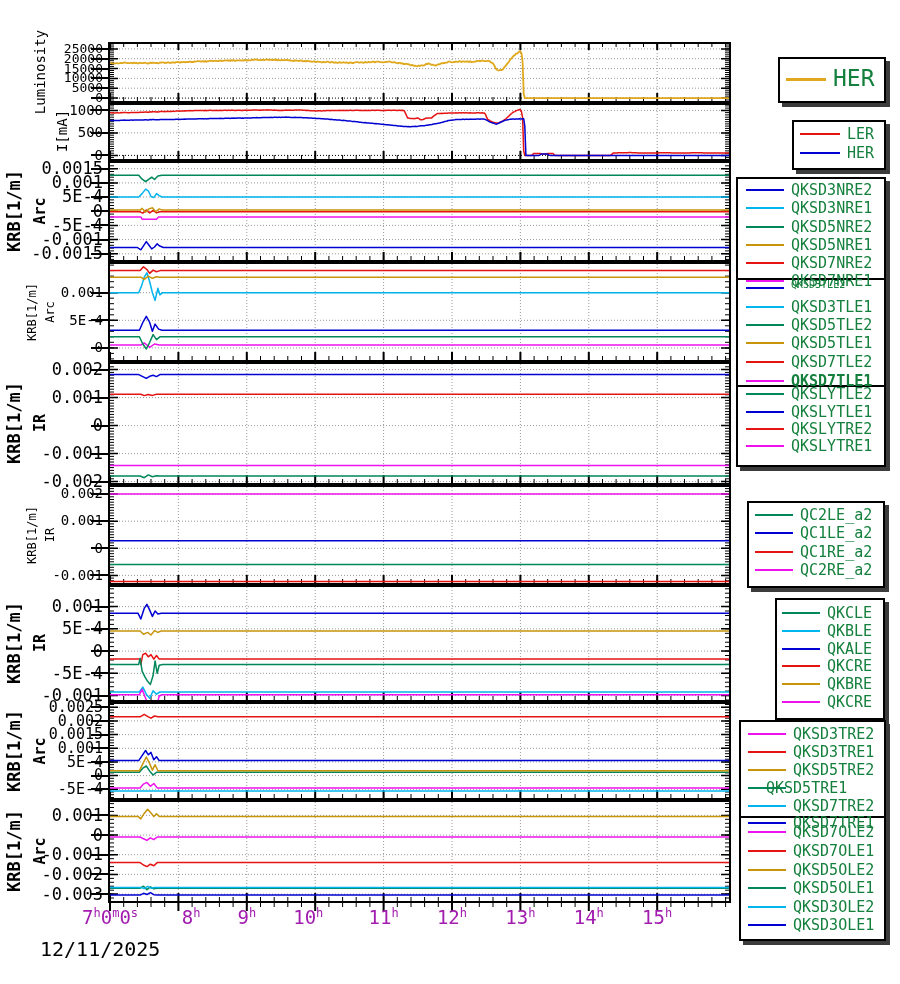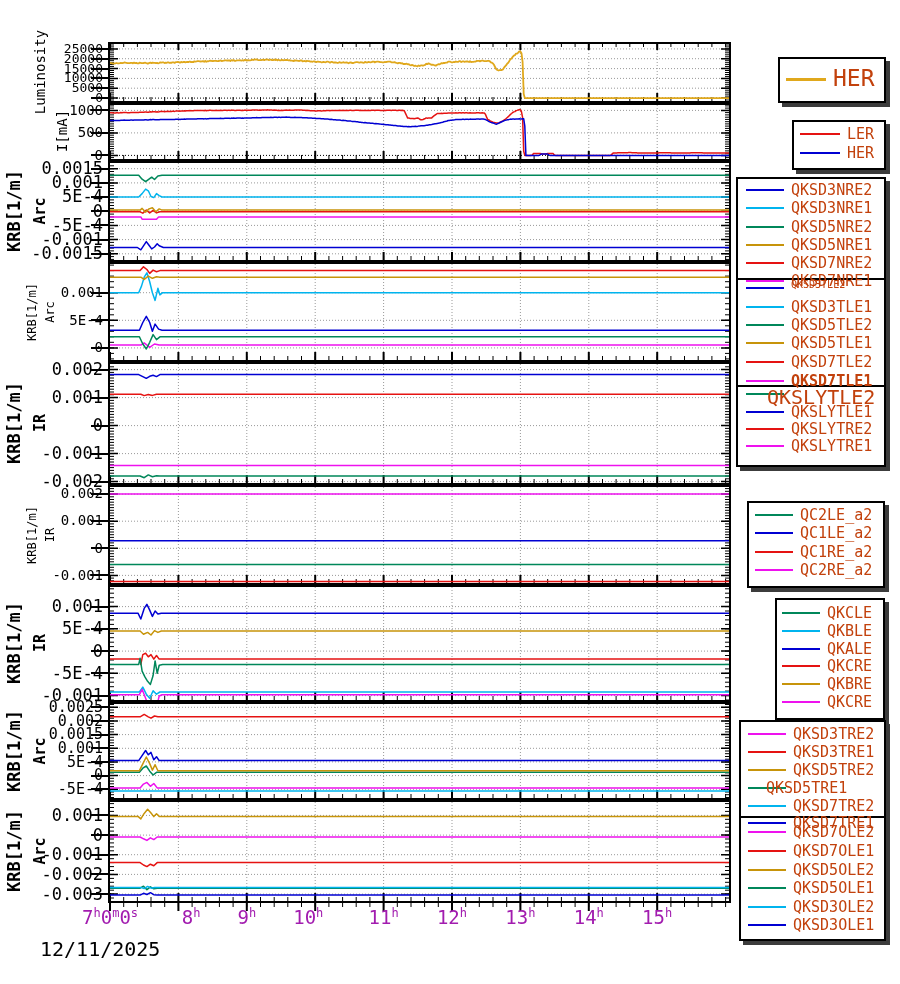--- a/index.html
+++ b/index.html
@@ -5,21 +5,21 @@
   html,body{margin:0;padding:0;background:#fff;}
   body{width:900px;height:984px;position:relative;font-family:"DejaVu Sans Mono","Liberation Mono",monospace;}
   .screen{position:absolute;left:0;top:0;width:900px;height:984px;background:#fff;overflow:hidden;}
   .panel{position:absolute;box-sizing:border-box;border:2px solid #000;background:#fff;}
   .panel svg{position:absolute;left:0;top:0;}
   .ytick-label{position:absolute;left:0;width:103px;text-align:right;color:#000;white-space:nowrap;}
   .ytick-mark{position:absolute;background:#000;}
   .ylabel{position:absolute;white-space:nowrap;color:#000;transform:translate(-50%,-50%) rotate(-90deg);}
   .legend-box{position:absolute;background:#fff;border:2px solid #000;box-shadow:4px 4px 0 #3c3c3c;}
   .legend-entry-line{position:absolute;height:2px;}
-  .legend-entry-text{position:absolute;white-space:nowrap;color:#c2410c;}
+  .legend-entry-text{position:absolute;white-space:nowrap;color:#15803d;}
   .xlabel{position:absolute;color:#a21caf;white-space:nowrap;font-size:19px;}
   .xlabel sup{font-size:12px;}
   .date{position:absolute;left:40px;top:937px;font-size:20px;color:#000;}
 </style>
 </head>
 <body>
 
 <div id="screen" class="screen">
   <div class="date">12/11/2025</div>
 <div class="panel" style="left: 108px; top: 42px; width: 623px; height: 61px;">
@@ -406,21 +406,21 @@
     <div class="legend-entry-text" style="left: 791px; top: 297.7px; font-size: 15px;">QKSD3TLE1</div>
     <div class="legend-entry-line" style="left: 746px; top: 324px; width: 38px; height: 2px; background: rgb(0, 135, 90);"></div>
     <div class="legend-entry-text" style="left: 791px; top: 315.7px; font-size: 15px;">QKSD5TLE2</div>
     <div class="legend-entry-line" style="left: 746px; top: 342px; width: 38px; height: 2px; background: rgb(199, 148, 10);"></div>
     <div class="legend-entry-text" style="left: 791px; top: 333.7px; font-size: 15px;">QKSD5TLE1</div>
     <div class="legend-entry-line" style="left: 746px; top: 361px; width: 38px; height: 2px; background: rgb(229, 19, 18);"></div>
     <div class="legend-entry-text" style="left: 791px; top: 352.7px; font-size: 15px;">QKSD7TLE2</div>
     <div class="legend-entry-line" style="left: 746px; top: 380px; width: 38px; height: 2px; background: rgb(238, 18, 238);"></div>
     <div class="legend-entry-text" style="left: 791px; top: 371.7px; font-size: 15px; font-weight: bold;">QKSD7TLE1</div>
     <div class="legend-entry-line" style="left: 746px; top: 393px; width: 38px; height: 2px; background: rgb(0, 135, 90);"></div>
-    <div class="legend-entry-text" style="left: 767px; top: 384.7px; font-size: 20px;">QKSLYTLE2</div>
+    <div class="legend-entry-text" style="left: 791px; top: 384.7px; font-size: 15px;">QKSLYTLE2</div>
     <div class="legend-entry-line" style="left: 746px; top: 411px; width: 38px; height: 2px; background: rgb(0, 0, 210);"></div>
     <div class="legend-entry-text" style="left: 791px; top: 402.7px; font-size: 15px;">QKSLYTLE1</div>
     <div class="legend-entry-line" style="left: 746px; top: 428px; width: 38px; height: 2px; background: rgb(229, 19, 18);"></div>
     <div class="legend-entry-text" style="left: 791px; top: 419.7px; font-size: 15px;">QKSLYTRE2</div>
     <div class="legend-entry-line" style="left: 746px; top: 445px; width: 38px; height: 2px; background: rgb(238, 18, 238);"></div>
     <div class="legend-entry-text" style="left: 791px; top: 436.7px; font-size: 15px;">QKSLYTRE1</div>
     <div class="legend-entry-line" style="left: 755px; top: 514px; width: 38px; height: 2px; background: rgb(0, 135, 90);"></div>
     <div class="legend-entry-text" style="left: 800px; top: 505.7px; font-size: 15px;">QC2LE_a2</div>
     <div class="legend-entry-line" style="left: 755px; top: 532px; width: 38px; height: 2px; background: rgb(0, 0, 210);"></div>
     <div class="legend-entry-text" style="left: 800px; top: 523.7px; font-size: 15px;">QC1LE_a2</div>

